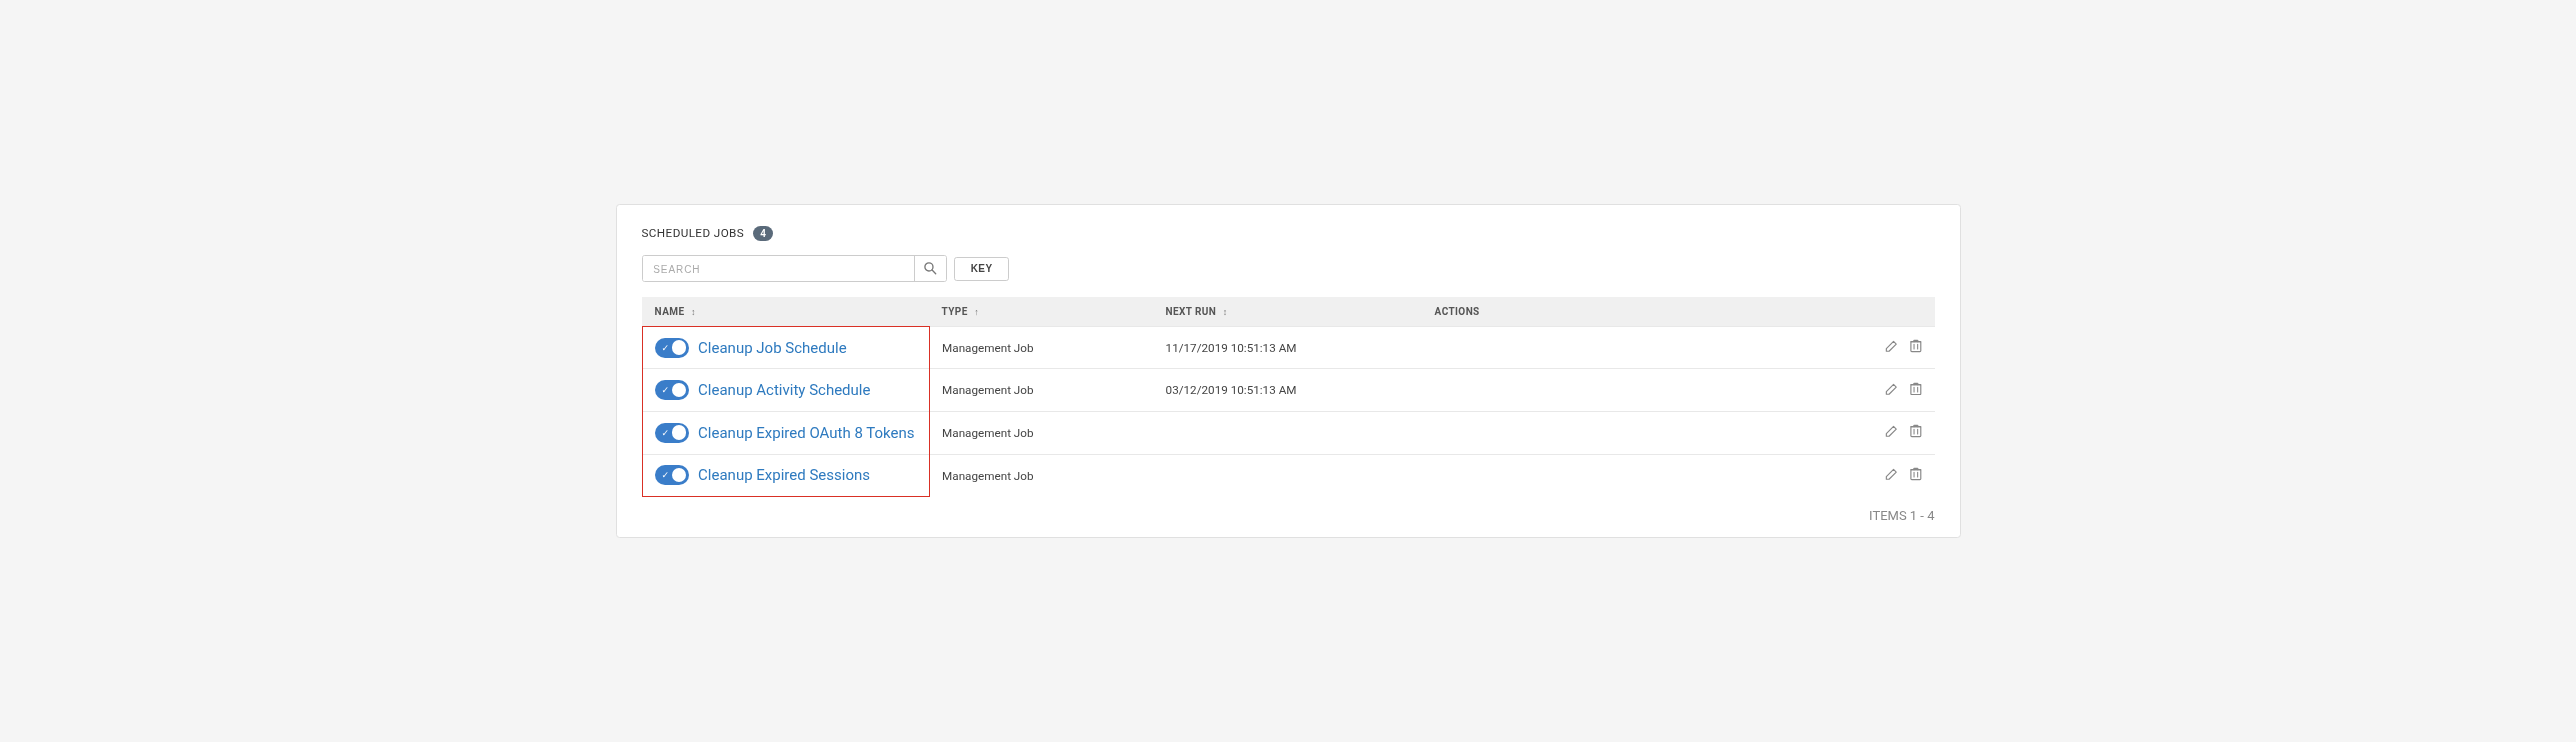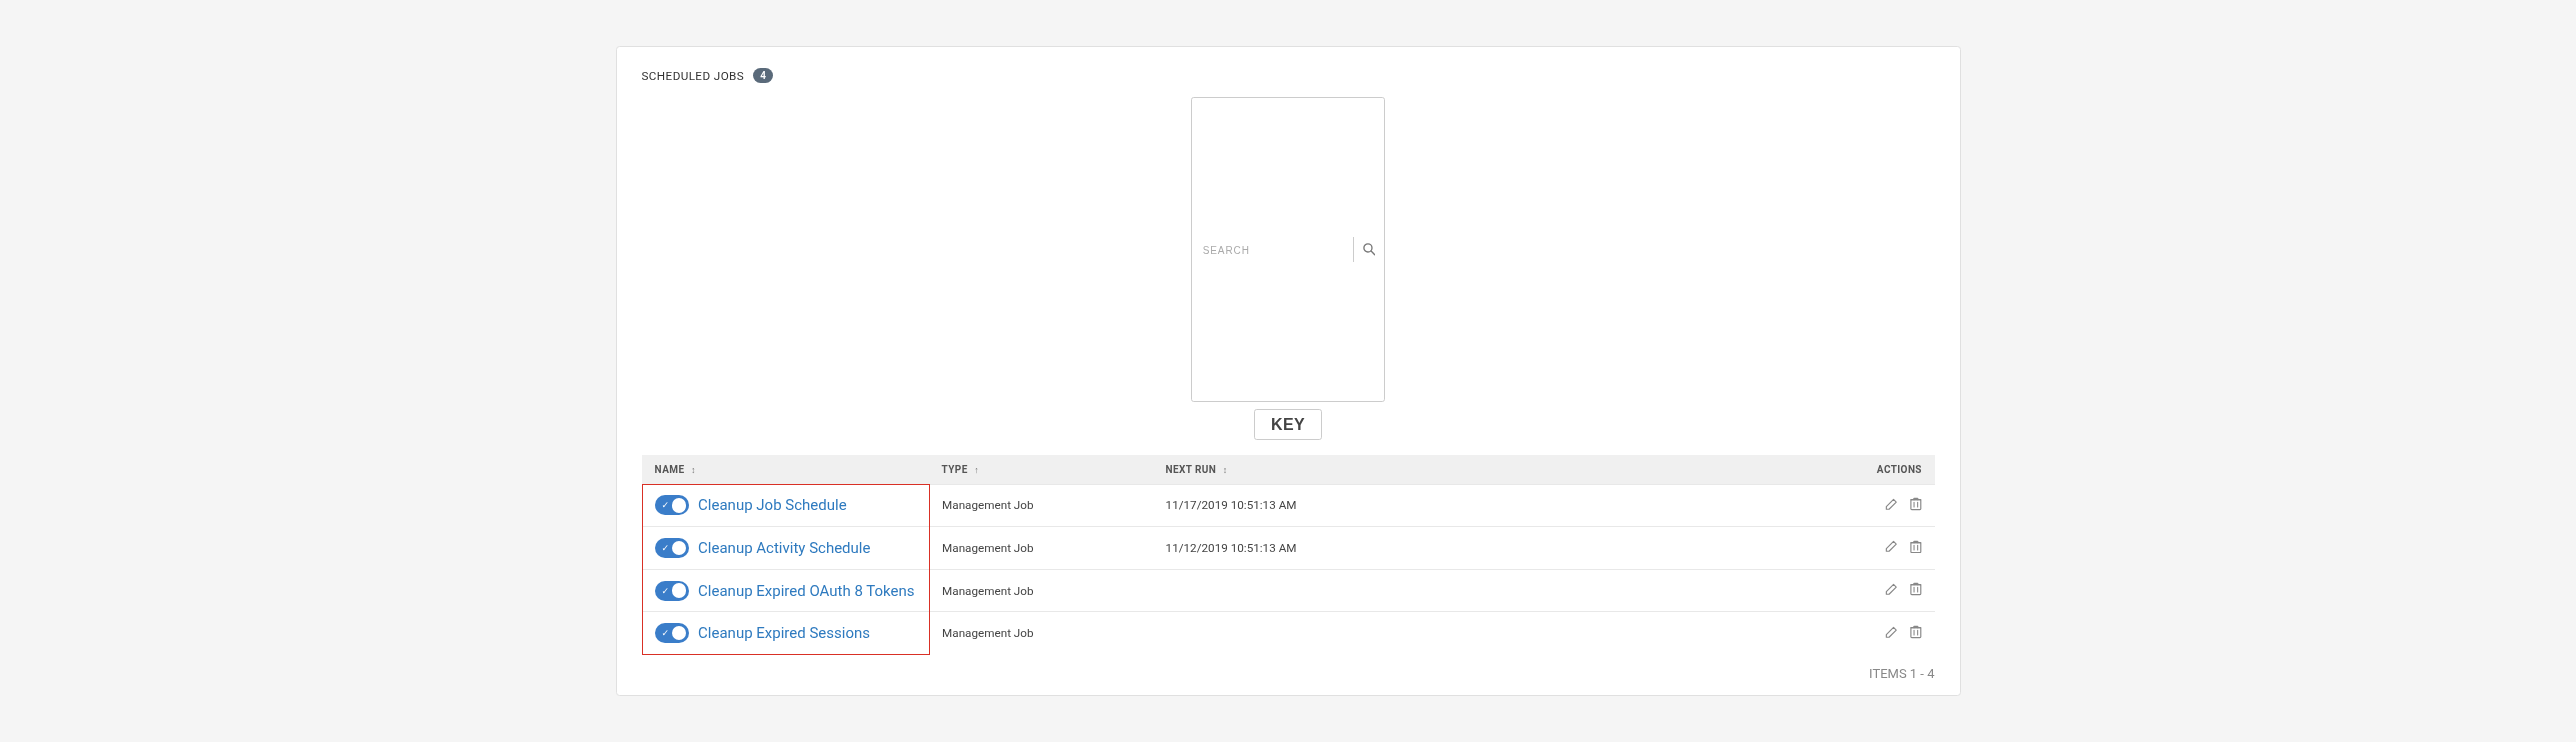--- a/index.html
+++ b/index.html
@@ -51,21 +51,20 @@
       padding: 1.8px 7.2px;
       min-width: 20px;
       text-align: center;
     }
 
     .toolbar {
       display: flex;
       align-items: center;
       gap: 7.2px;
       margin-bottom: 14.4px;
-      flex-direction: column;
     }
 
     .search-wrapper {
       display: flex;
       align-items: center;
       border: 0.9px solid #ccc;
       border-radius: 2.7px;
       overflow: hidden;
       background: #fff;
       flex: 0 0 305px;
@@ -97,21 +96,21 @@
       font-size: 12.6px;
       display: flex;
       align-items: center;
     }
 
     .key-btn {
       border: 0.9px solid #ccc;
       background: #fff;
       border-radius: 2.7px;
       padding: 5.4px 16px;
-      font-size: 16px;
+      font-size: 10px;
       font-weight: 600;
       color: #444;
       cursor: pointer;
       letter-spacing: 0.4px;
     }
 
     table {
       width: 100%;
       border-collapse: collapse;
       padding-left: 40px;
@@ -137,21 +136,20 @@
 
     thead th.col-type {
       width: 224px;
     }
 
     thead th.col-nextrun {
       width: 269px;
     }
 
     thead th.col-actions {
-      text-align: right;
     }
 
     .sort-icon {
       display: inline-block;
       font-size: 9px;
       margin-left: 3.6px;
       color: #777;
     }
 
     tbody tr {
@@ -308,21 +306,21 @@
         <tr>
           <td style="border-left: 1.8px solid rgb(217, 48, 37); border-right: 1.8px solid rgb(217, 48, 37); border-top: none; border-bottom: none;">
       <div class="name-cell">
         <div class="toggle">
           <span class="toggle-check">✓</span>
         </div>
         <a class="job-name-link" href="#">Cleanup Activity Schedule</a>
       </div>
     </td>
           <td>Management Job</td>
-          <td>11/12/2019 10:51:13 AM</td>
+          <td>03/12/2019 10:51:13 AM</td>
           <td>
       <div class="actions-cell">
         <span class="action-icon" title="Edit">
           <svg width="12.6" height="12.6" viewBox="0 0 14 14" fill="none" xmlns="http://www.w3.org/2000/svg">
             <path d="M9.5 1.5L12.5 4.5L4.5 12.5H1.5V9.5L9.5 1.5Z" stroke="#888" stroke-width="1.3" stroke-linecap="round" stroke-linejoin="round"></path>
           </svg>
         </span>
         <span class="action-icon" title="Delete">
           <svg width="11.7" height="13.5" viewBox="0 0 13 15" fill="none" xmlns="http://www.w3.org/2000/svg">
             <rect x="1" y="3" width="11" height="11" rx="1" stroke="#888" stroke-width="1.3"></rect>

